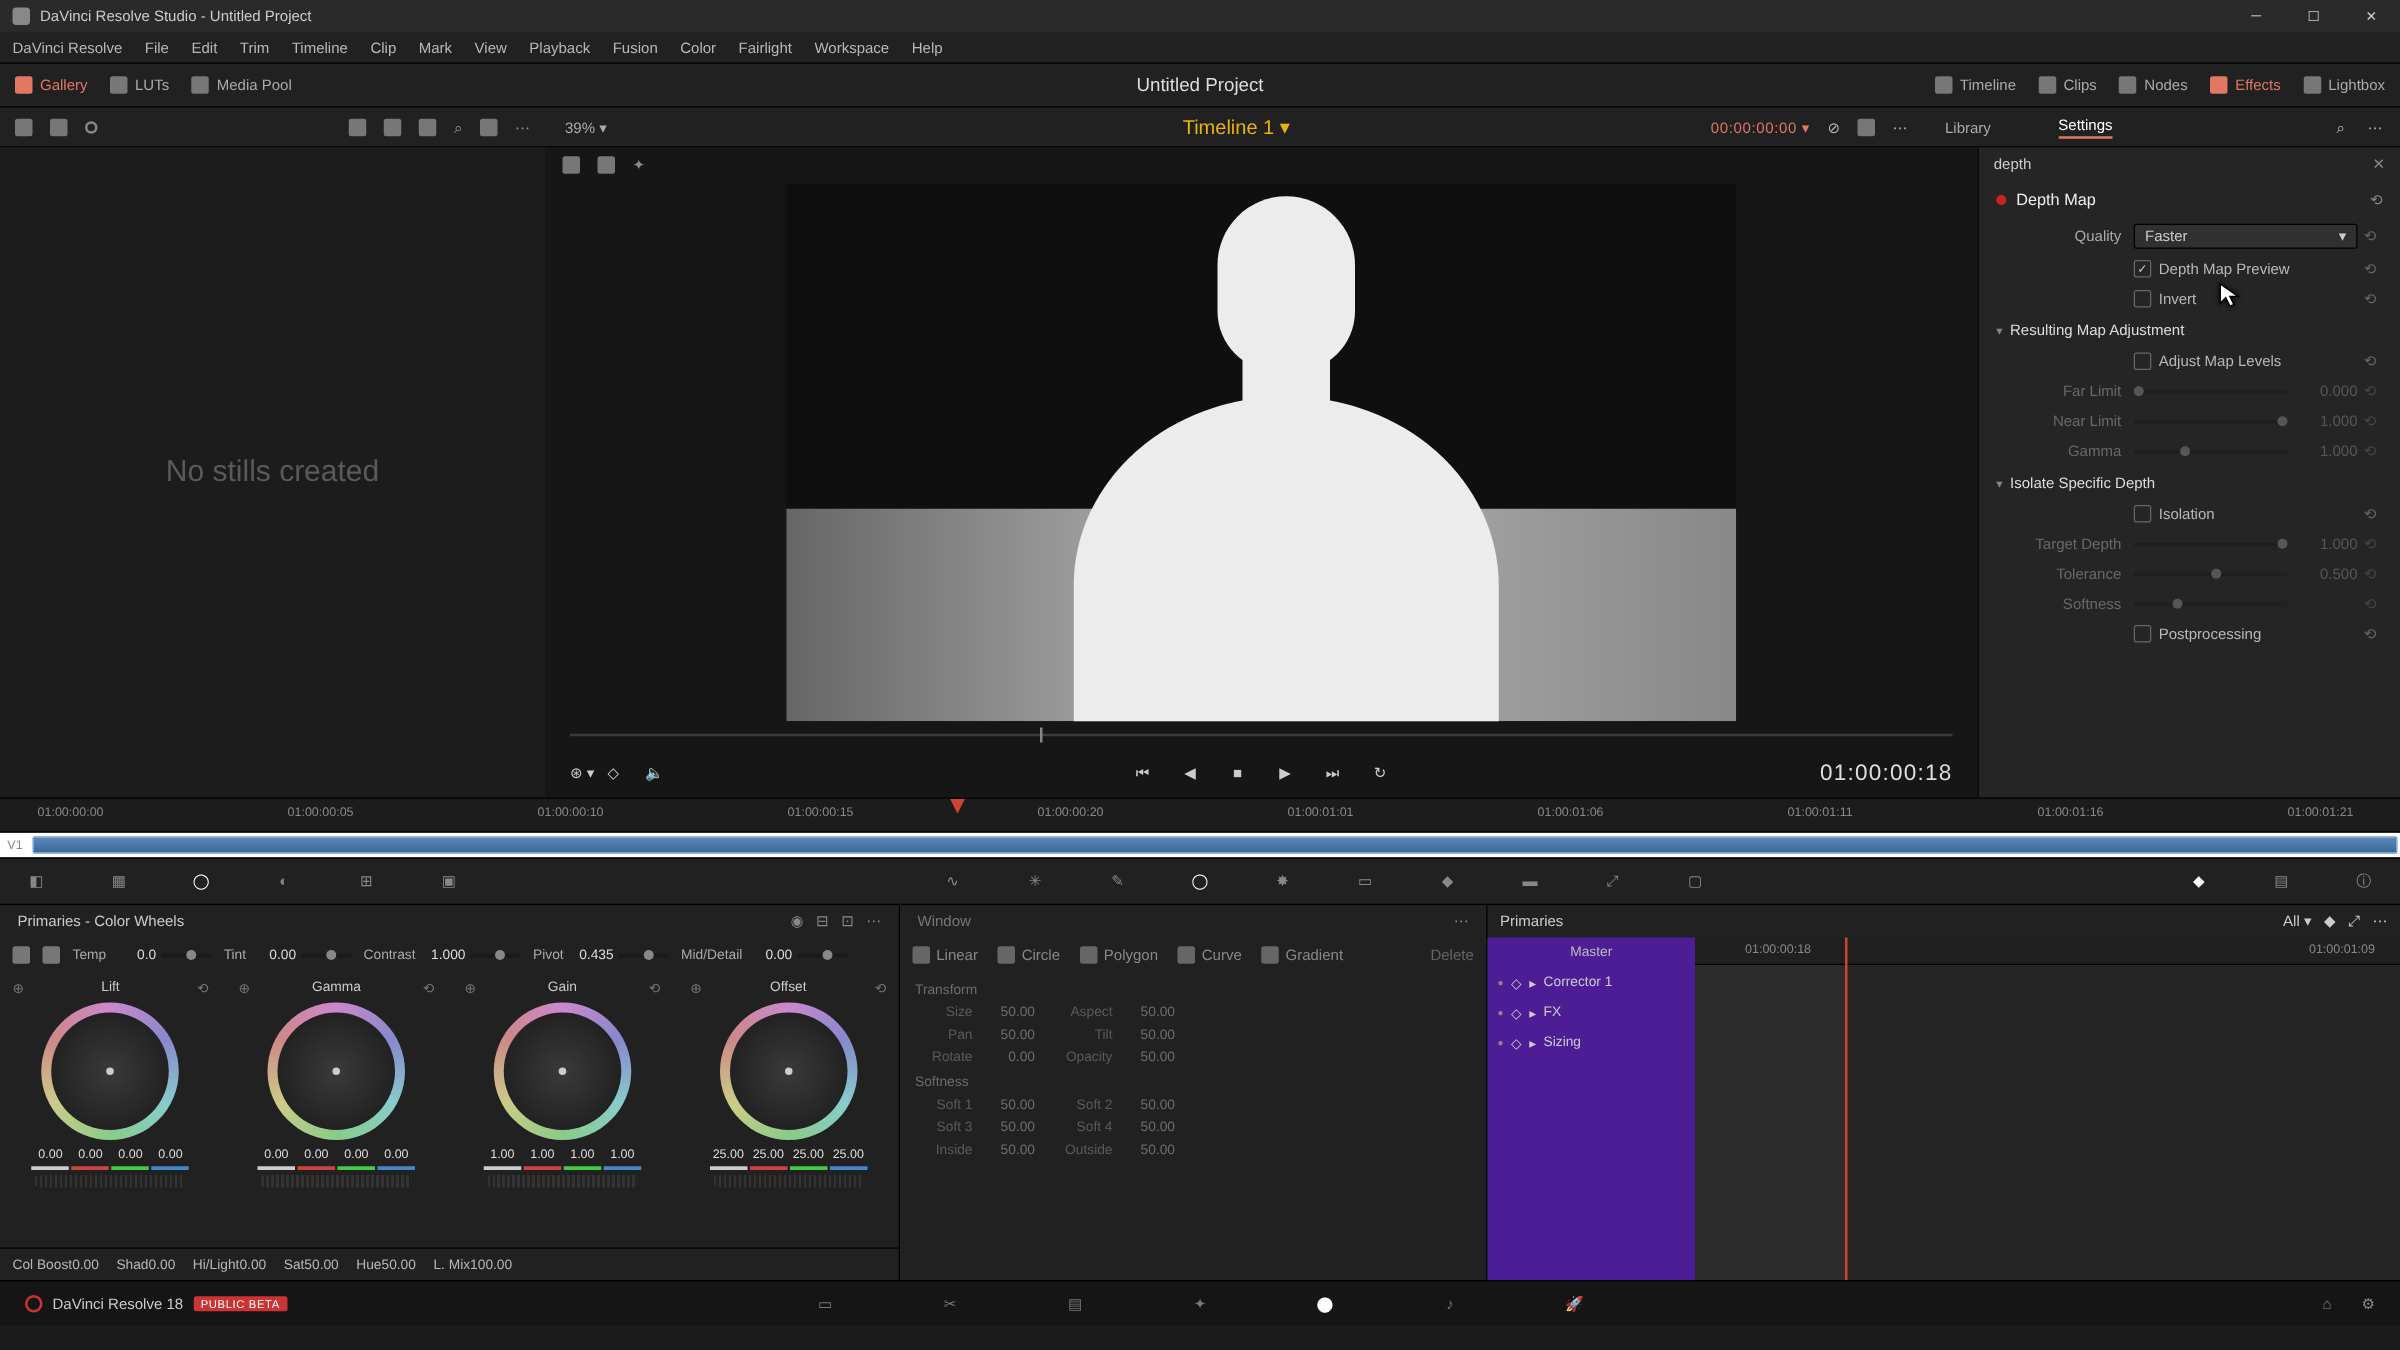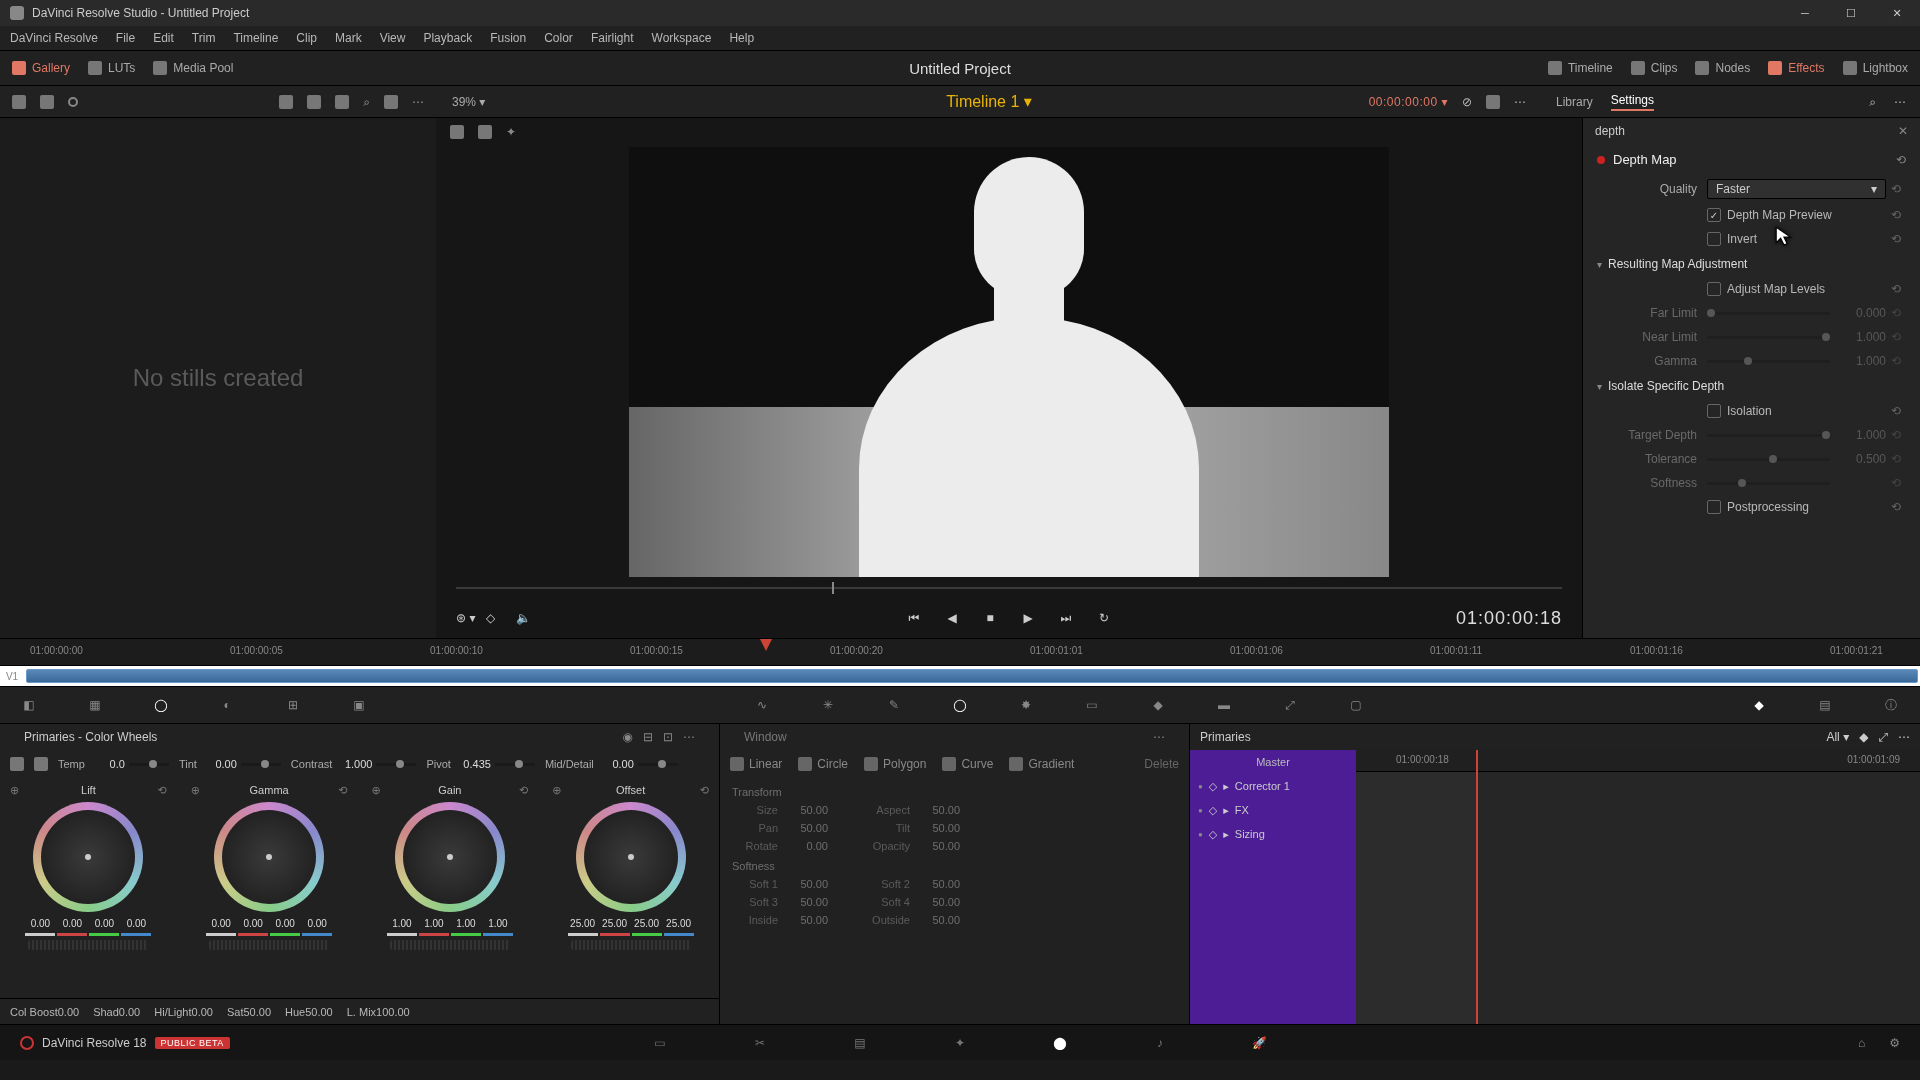--- a/index.html
+++ b/index.html
@@ -25,21 +25,21 @@
 
 
 .subbar { height:32px; background:#212121; border-bottom:1px solid #000; display:flex; }
 .subbar-left { width:436px; display:flex; align-items:center; padding:0 12px; gap:14px; color:#999; }
 .subbar-center { flex:1; display:flex; align-items:center; position:relative; padding:0 16px; }
 .subbar-right { width:378px; display:flex; align-items:center; padding:0 14px; gap:18px; }
 .subbar .zoom { color:#aaa; font-size:12px; }
 .tl-name { position:absolute; left:50%; transform:translateX(-50%); color:#eab308; font-size:16px; }
 .timecode-box { margin-left:auto; color:#e07864; font-size:12px; letter-spacing:.5px; }
 .subbar-right .tab { color:#aaa; cursor:pointer; }
-.subbar-right .tab.active { color:#fff; border-bottom:2px solid #e07864; padding-bottom:2px; }
+.subbar-right .tab.active { color:#fff; border-bottom:2px solid #e07864; padding-bottom:2px;margin-left:36px; }
 
 
 .main { display:flex; height:520px; }
 .gallery-pane { width:436px; background:#1c1c1c; display:flex; align-items:center; justify-content:center; color:#5a5a5a; font-size:24px; }
 .viewer-pane { flex:1; background:#161616; display:flex; flex-direction:column; position:relative; }
 .viewer-top-icons { height:28px; display:flex; align-items:center; padding:0 14px; gap:14px; color:#888; }
 .viewer-canvas { flex:1; display:flex; align-items:center; justify-content:center; position:relative; }
 .viewer-canvas .frame { width:760px; height:430px; background:#0f0f0f; position:relative; overflow:hidden; }
 .depth-bg { position:absolute; left:0; right:0; top:260px; bottom:0; background:linear-gradient(to right,#666,#aaa 40%,#aaa 60%,#888); }
 .depth-fig { position:absolute; left:230px; top:10px; width:330px; height:420px; }
@@ -89,21 +89,21 @@
 
 
 .palette-icons { height:38px; background:#212121; border-top:1px solid #000; border-bottom:1px solid #000; display:flex; align-items:center; padding:0 20px; gap:48px; color:#888; }
 .palette-icons .spacer { flex:1; }
 .palette-icons .pic { width:18px; height:18px; display:flex; align-items:center; justify-content:center; cursor:pointer; }
 .palette-icons .pic.active { color:#fff; }
 
 
 .bottom { display:flex; height:300px; background:#212121; }
 .wheels-panel { width:720px; border-right:1px solid #000; display:flex; flex-direction:column; }
-.panel-header { height:26px; display:flex; align-items:center; padding:0 24px; font-size:12px; color:#ccc;text-align:right; }
+.panel-header { height:26px; display:flex; align-items:center; padding:0 14px; font-size:12px; color:#ccc;text-align:right; }
 .panel-header .icons { margin-left:auto; display:flex; gap:10px; color:#888; }
 .adjust-row { height:28px; display:flex; align-items:center; padding:0 10px; gap:10px; font-size:11px; }
 .adjust-row .adj { display:flex; align-items:center; gap:4px; }
 .adjust-row .adj .albl { color:#aaa; }
 .adjust-row .adj .aval { color:#ddd; min-width:36px; text-align:right; }
 .adjust-row .adj .bar { width:40px; height:3px; background:#1a1a1a; position:relative; }
 .adjust-row .adj .bar .dot { position:absolute; top:-3px; width:8px; height:8px; background:#888; border-radius:50%; }
 .wheels-grid { flex:1; display:flex; padding:6px 10px; gap:24px; }
 .wheel-col { flex:1; display:flex; flex-direction:column; align-items:center; }
 .wheel-title { font-size:11px; color:#ccc; margin-bottom:6px; display:flex; align-items:center; gap:8px; width:100%; justify-content:center; position:relative; }
@@ -118,21 +118,21 @@
 .rgb-bars { display:flex; gap:2px; margin-top:4px; }
 .rgb-bars div { width:30px; height:3px; }
 .rgb-bars .r{background:#c44}.rgb-bars .g{background:#4c4}.rgb-bars .b{background:#48c}.rgb-bars .w{background:#ccc}
 .bottom-adjust-row { height:26px; border-top:1px solid #000; display:flex; align-items:center; padding:0 10px; gap:14px; font-size:11px; }
 
 
 .mid-panel { width:470px; border-right:1px solid #000; display:flex; flex-direction:column; }
 .mid-panel .shape-row { height:28px; display:flex; align-items:center; padding:0 10px; gap:16px; font-size:12px; color:#888; }
 .mid-panel .shape-row .s { display:flex; align-items:center; gap:5px; }
 .mid-panel .transform-block { padding:8px 12px; font-size:11px; color:#888; opacity:.55; }
-.mid-panel .tf-row { display:flex; align-items:center; justify-content:flex-start; gap:36px; margin:6px 0; }
+.mid-panel .tf-row { display:flex; align-items:center; justify-content:flex-start; gap:16px; margin:6px 0; }
 .mid-panel .tf-row .pair { display:flex; align-items:center; gap:6px; }
 .mid-panel .tf-row .pair .l { width:46px; text-align:right; }
 .mid-panel .tf-row .pair .v { width:44px; text-align:right; color:#aaa; }
 
 
 .kf-panel { flex:1; display:flex; flex-direction:column; }
 .kf-header { height:26px; display:flex; align-items:center; padding:0 10px; }
 .kf-header .title { font-size:12px; color:#ccc; }
 .kf-header .right { margin-left:auto; display:flex; align-items:center; gap:10px; color:#ccc; }
 .kf-body { flex:1; display:flex; }

